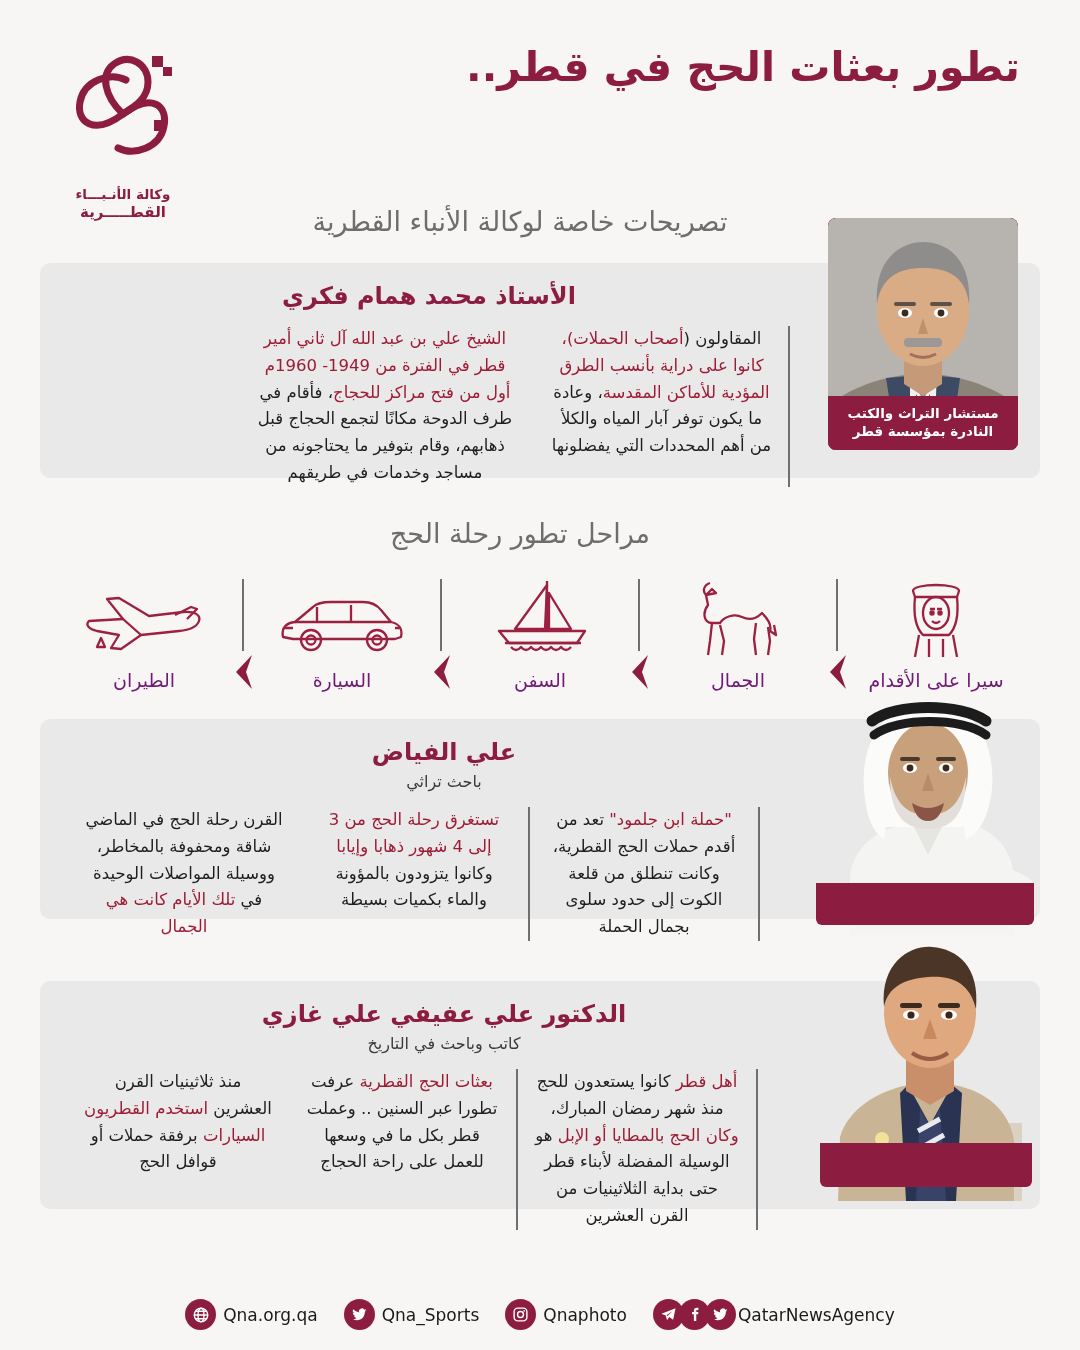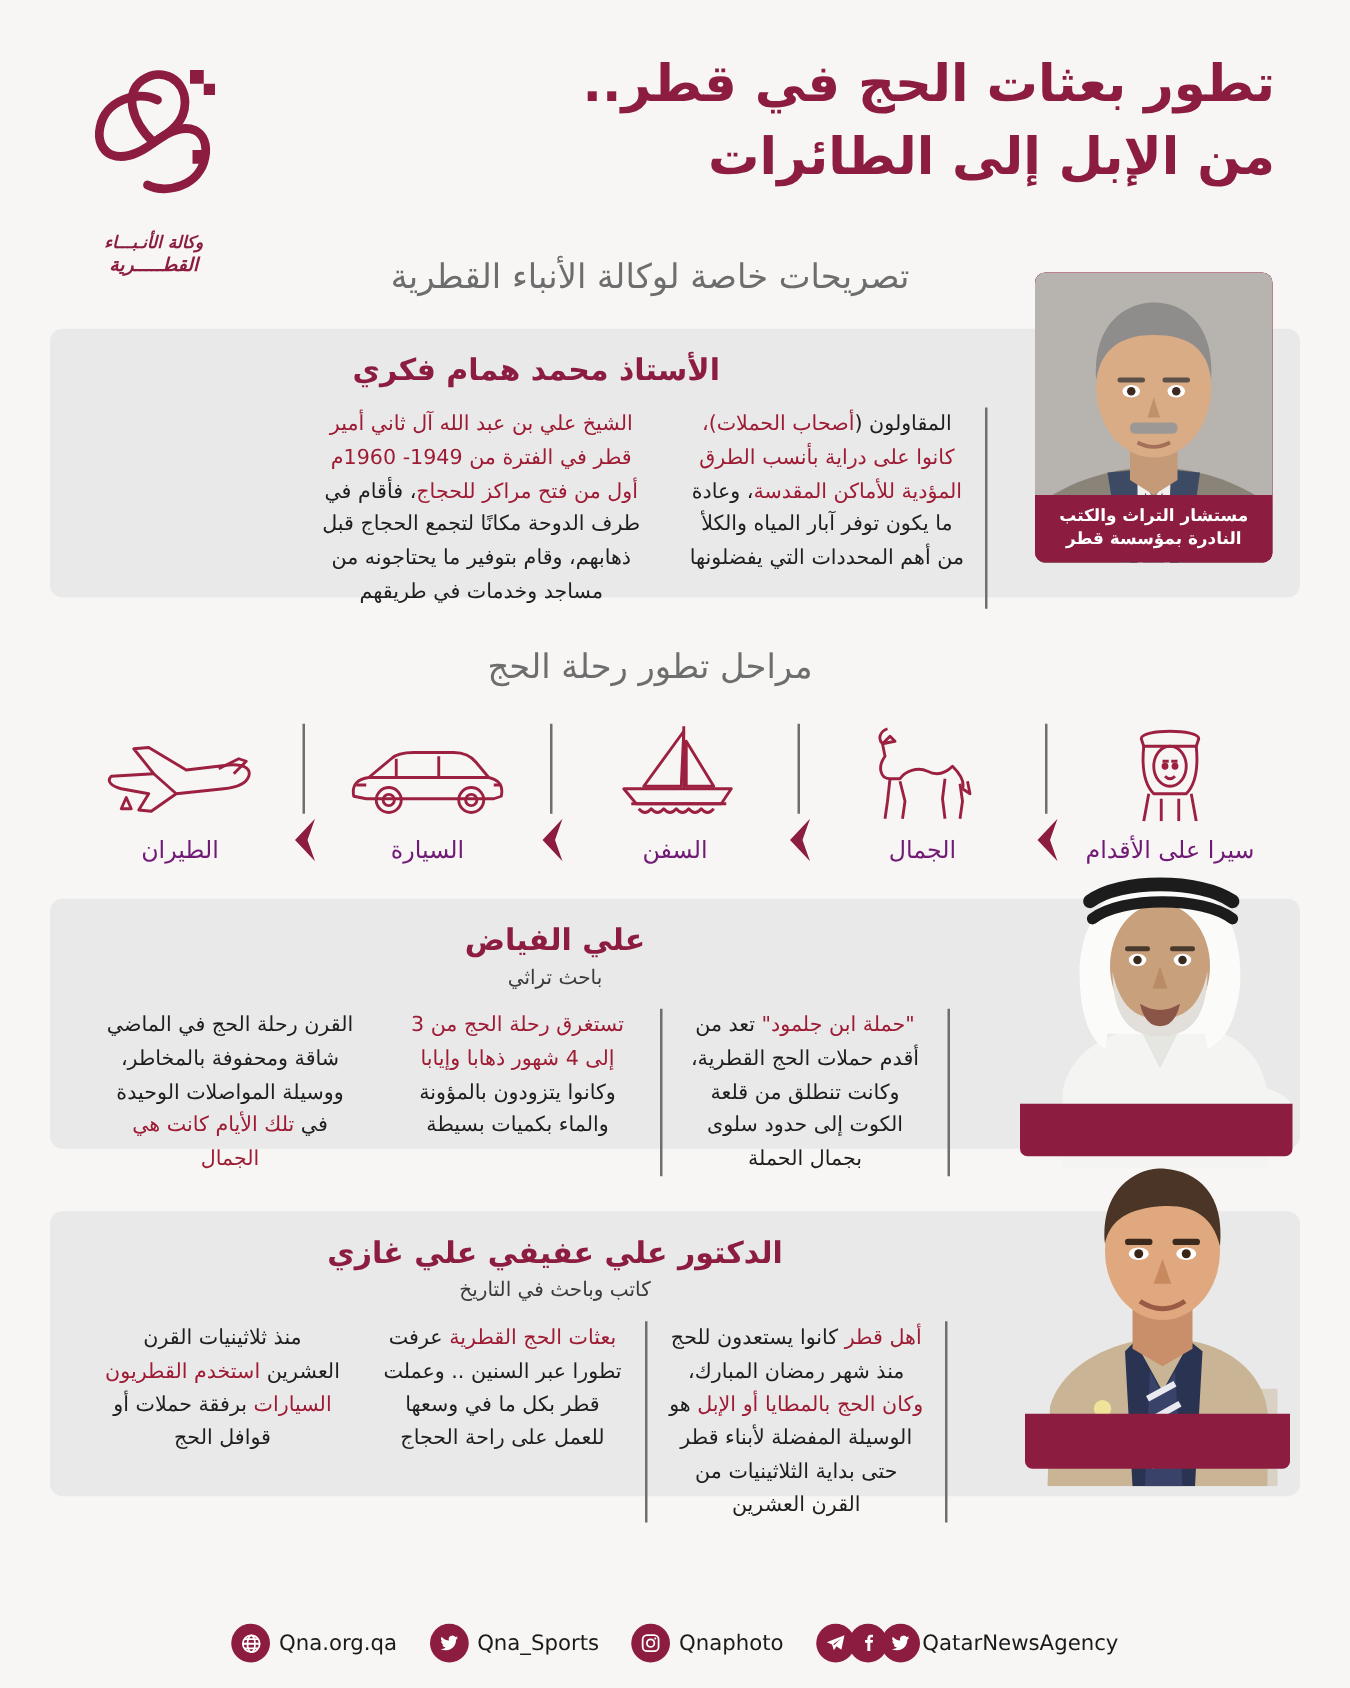--- a/index.html
+++ b/index.html
@@ -23,21 +23,21 @@
   }
   .title-line {
     color:#8C1D40;
     font-weight:bold;
     font-size:41px;
     line-height:1.42;
     letter-spacing:0px;
   }
   .logo { position:absolute; top:36px; left:48px; width:150px; height:150px; }
   .logo svg { width:150px; height:150px; display:block; }
-  .logo-text { text-align:center; color:#8C1D40; font-weight:bold; line-height:1.25;font-style:italic; }
+  .logo-text { text-align:center; color:#8C1D40; font-weight:bold; line-height:1.25; }
   .logo-t1 { font-size:13.5px; letter-spacing:1.5px; }
   .logo-t2 { font-size:15px; letter-spacing:3px; }
 
   
   .subtitle {
     text-align:center; color:#6d6d6d;
     font-size:27px; padding:6px 0 26px 0;
     padding-right:40px;
   }
 
@@ -133,21 +133,20 @@
   .flabel { font-size:17px; color:#1a1a1a; font-family:"DejaVu Sans","Liberation Sans",sans-serif; }
 </style>
 </head>
 <body>
 
 <div class="page">
 
   <div class="header">
     <div class="title-wrap">
       <div class="title-line">تطور بعثات الحج في قطر..</div>
-      <div class="title-line">من الإبل إلى الطائرات</div>
     </div>
     <div class="logo">
       <svg viewBox="0 0 150 150">
         <g fill="none" stroke="#8C1D40" stroke-width="7" stroke-linecap="round">
           <path d="M75 78 C 46 100, 28 86, 32 66 C 36 44, 62 36, 78 44"></path>
           <path d="M75 78 C 104 56, 120 70, 116 90 C 112 112, 86 120, 70 112"></path>
           <path d="M75 78 C 56 60, 52 38, 66 28 C 82 17, 100 28, 100 46 C 100 62, 88 70, 75 78 Z"></path>
         </g>
         <rect x="104" y="20" width="11" height="11" fill="#8C1D40"></rect>
         <rect x="115" y="31" width="9" height="9" fill="#8C1D40"></rect>
@@ -375,21 +374,21 @@
         <path d="M150 190 C 176 186, 204 192, 216 204 L 214 218 C 196 214, 170 216, 152 222 Z" fill="#f4f4f2"></path>
         <path d="M178 210 C 198 204, 216 206, 218 214 C 218 222, 198 226, 180 224 Z" fill="#cda683"></path>
         <path d="M186 224 C 202 222, 214 224, 214 230 C 212 236, 196 238, 184 234 Z" fill="#c39a77"></path>
 
         <rect x="168" y="218" width="14" height="16" rx="3" fill="#4c4c52"></rect>
       </svg>
       <div class="cutout-bar" style="bottom:10px; height:42px; border-radius:0 0 6px 6px;"></div>
     </div>
   </div>
 
-  <div class="expert" style="height:250px; margin-top:10px;">
+  <div class="expert" style="height:250px; margin-top:22px;">
     <div class="card" style="height:228px;">
       <div class="card-inner" style="padding-right:220px;">
         <div class="expert-name">الدكتور علي عفيفي علي غازي</div>
         <div class="expert-role">كاتب وباحث في التاريخ</div>
         <div class="cols">
           <div class="col" style="width:220px;">
             <span>منذ ثلاثينيات القرن العشرين </span><span class="hl">استخدم القطريون السيارات</span><span> برفقة حملات أو قوافل الحج</span>
           </div>
           <div class="col" style="width:230px;">
             <span class="hl">بعثات الحج القطرية</span><span> عرفت تطورا عبر السنين .. وعملت قطر  بكل ما في وسعها للعمل على راحة الحجاج</span>

